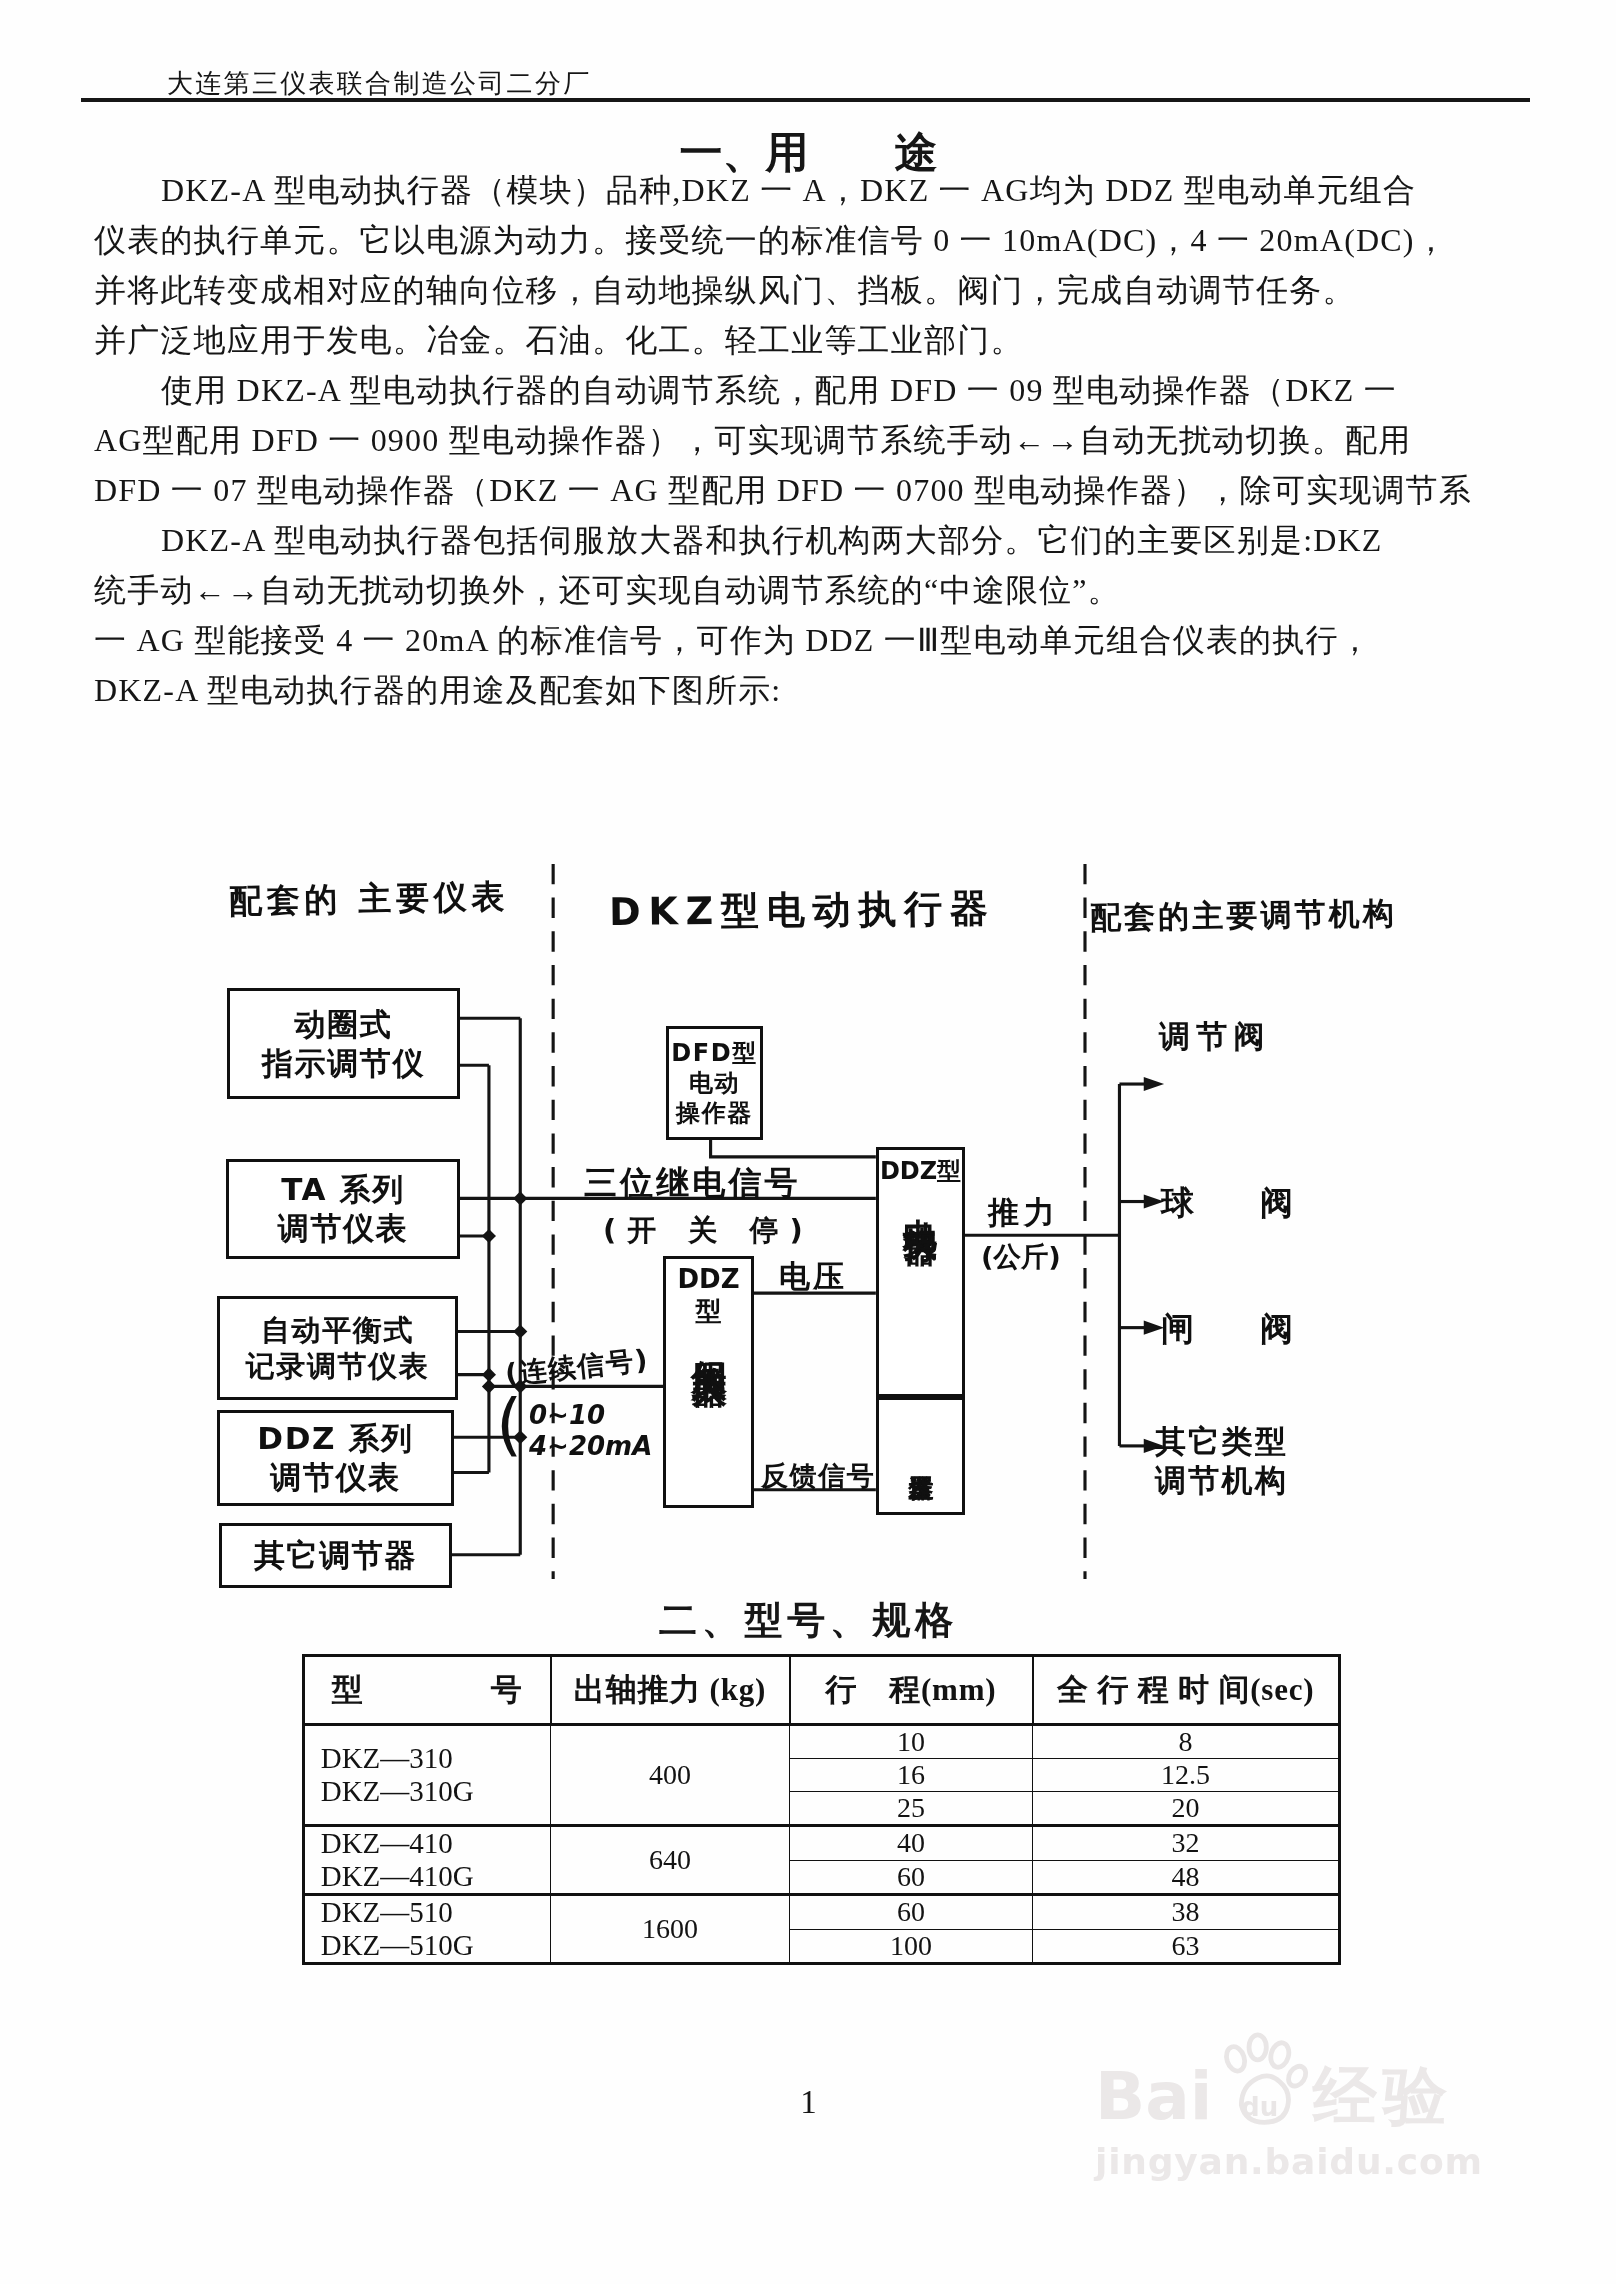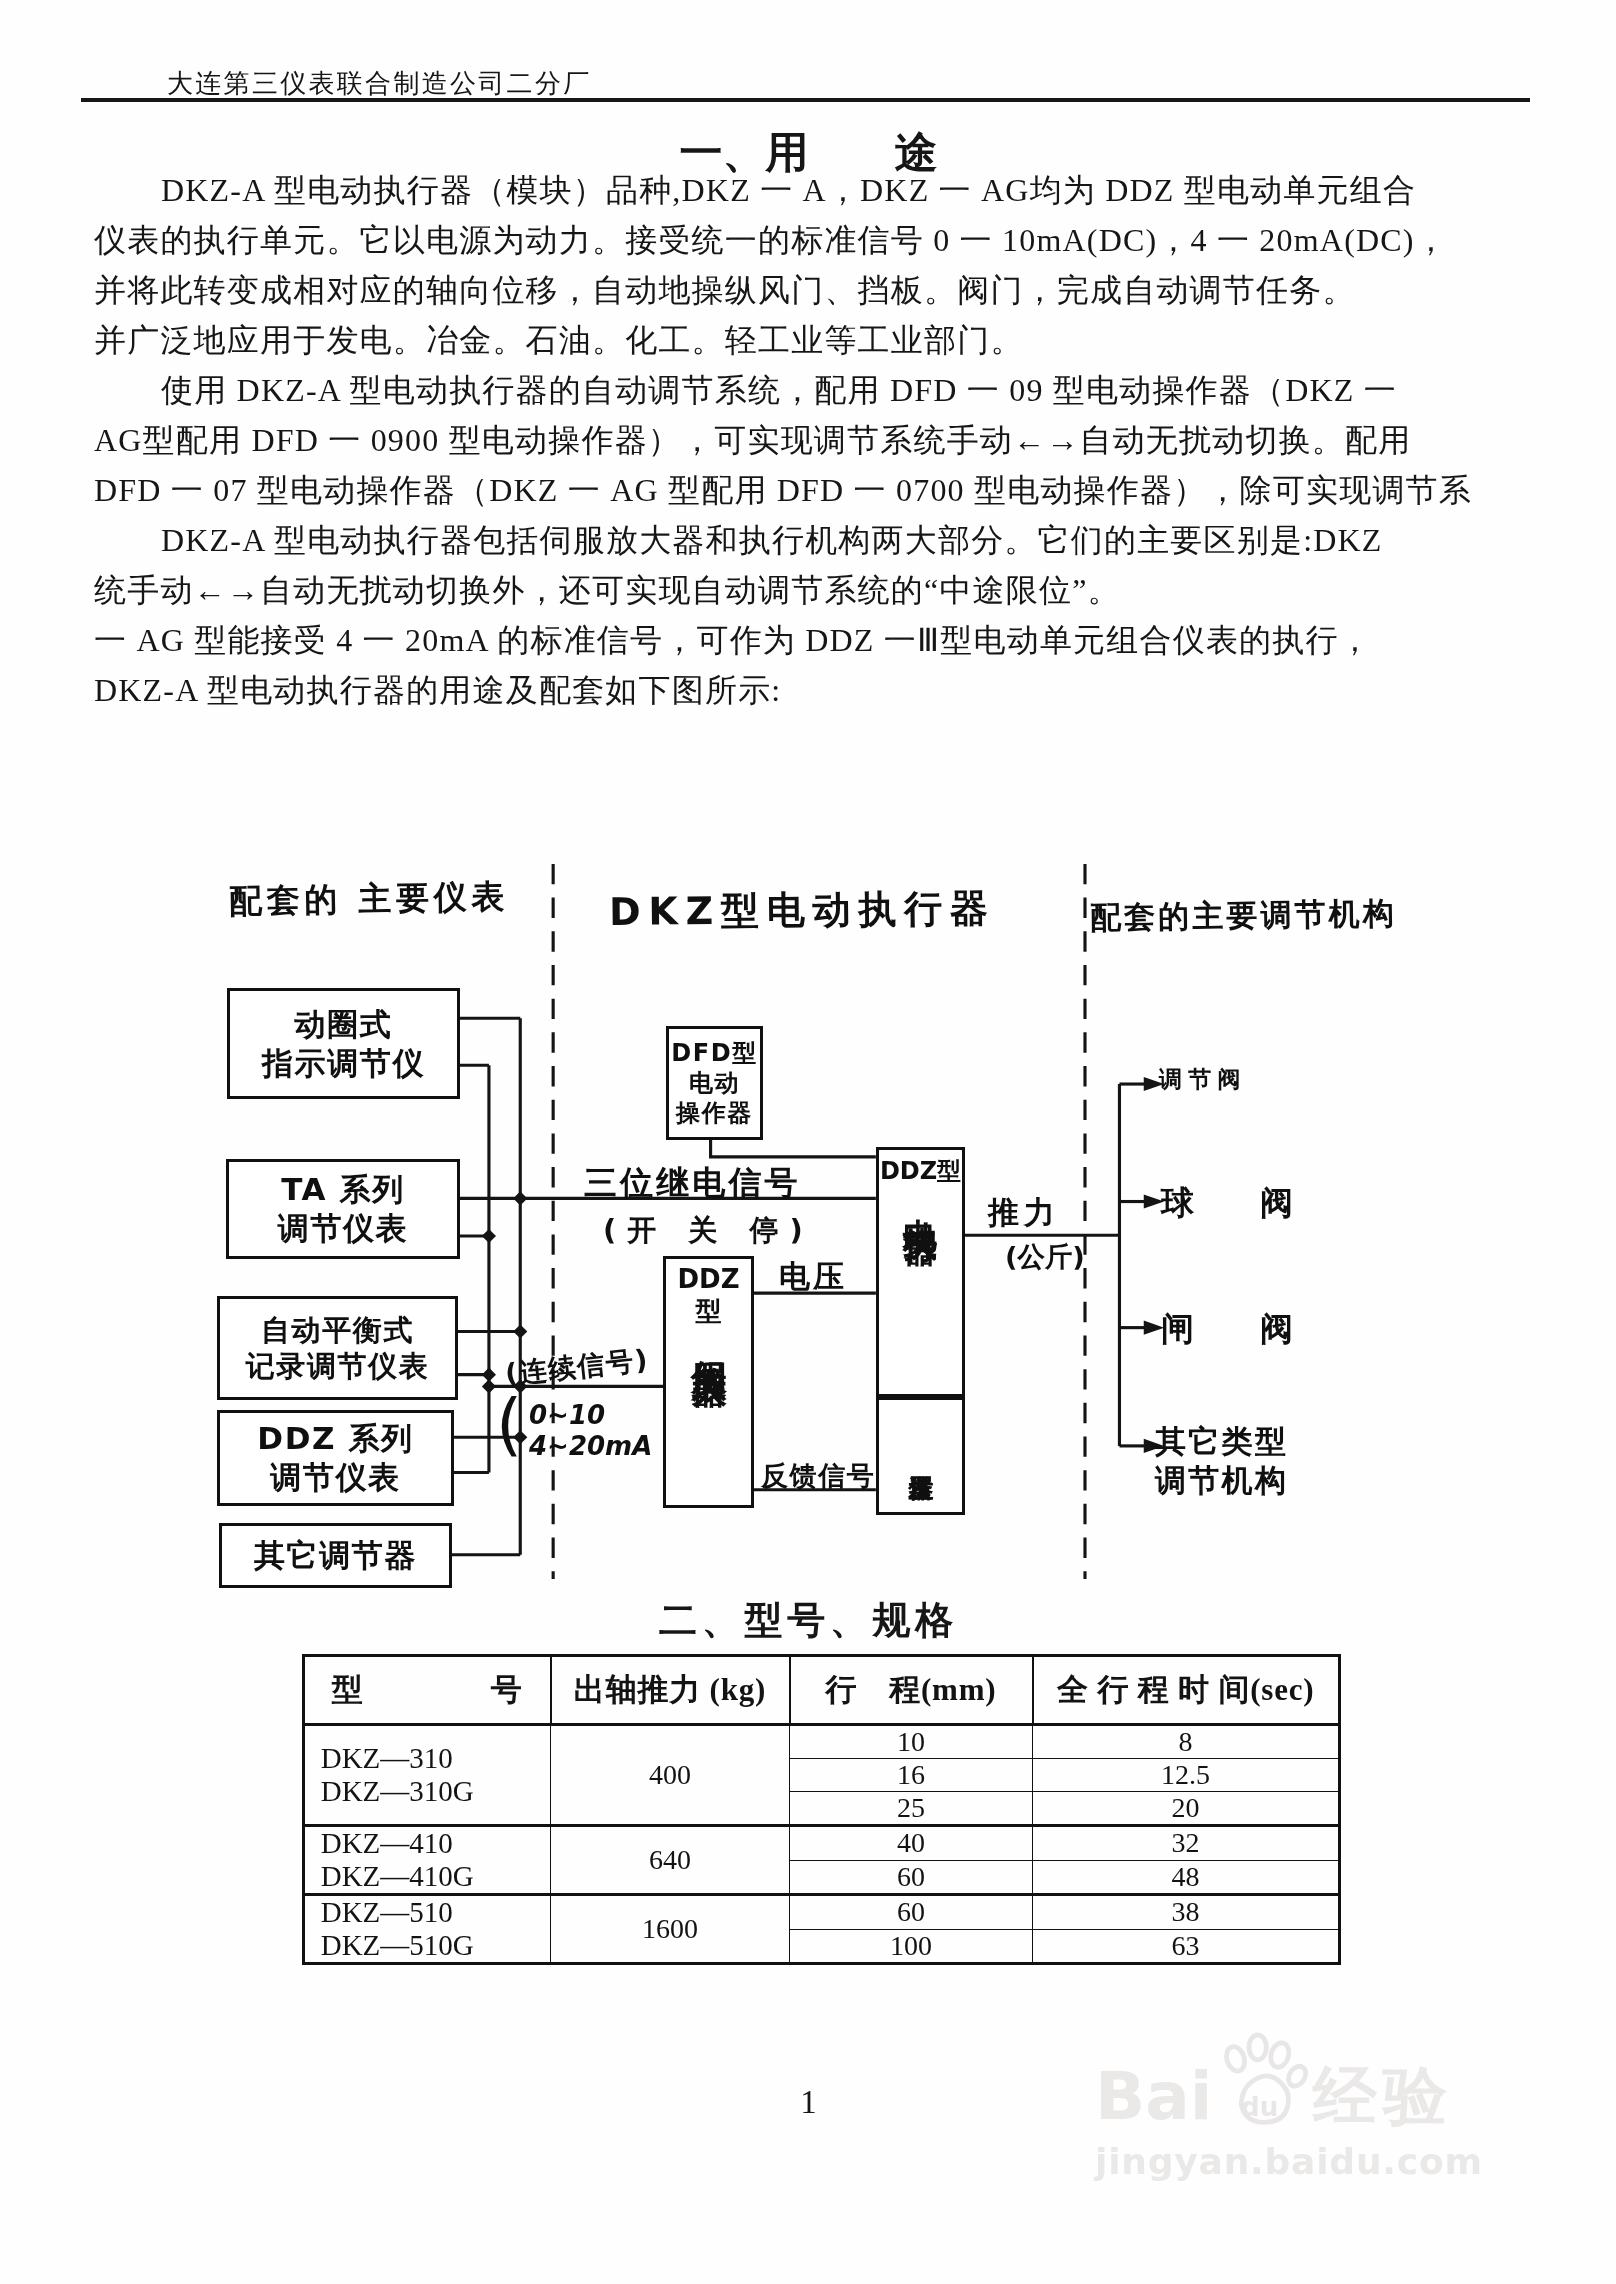--- a/index.html
+++ b/index.html
@@ -48,22 +48,22 @@
   .sendbox .vtext{font-size:25px;line-height:34px;height:107px;}
 
   .lab-relay{left:584px;top:1161px;font-size:33px;letter-spacing:3.1px;}
   .lab-relay-sub{left:603px;top:1211px;font-size:29px;letter-spacing:11px;}
   .lab-cont{left:505px;top:1349px;font-size:27.4px;transform:rotate(-6deg);letter-spacing:1.6px;}
   .lab-paren{left:496px;top:1386px;font-size:67px;font-weight:normal;font-family:"DejaVu Sans",sans-serif;color:#101010;}
   .lab-range{left:529px;top:1400px;font-size:26px;line-height:31px;font-style:italic;}
   .lab-volt{left:779px;top:1256px;font-size:31px;letter-spacing:3.1px;}
   .lab-feed{left:761px;top:1458px;font-size:27px;letter-spacing:1.6px;}
   .lab-thrust{left:988px;top:1192px;font-size:31px;letter-spacing:4.7px;}
-  .lab-thrust-u{left:981px;top:1239px;font-size:27.4px;margin-left:24px;}
-  .lab-v1{left:1159px;top:1064px;font-size:23px;letter-spacing:6.3px;}
+  .lab-thrust-u{left:981px;top:1239px;font-size:27.4px;}
+  .lab-v1{left:1159px;top:1016px;font-size:31px;letter-spacing:6.3px;}
   .lab-v2{left:1161px;top:1181px;font-size:33px;}
   .lab-v3{left:1161px;top:1307px;font-size:33px;}
   .lab-v4{left:1155px;top:1422px;font-size:31px;line-height:39px;letter-spacing:2.3px;}
 
   
   .spec-title{left:0;top:1595px;width:1617px;text-align:center;font-size:38px;font-weight:bold;letter-spacing:4.7px;}
   table.spec{position:absolute;left:302px;top:1654px;width:1035px;border-collapse:collapse;table-layout:fixed;
              border:3.9px solid #111;font-family:"Liberation Serif",serif;color:#131313;}
   table.spec th{border:2.3px solid #111;border-bottom:3.9px solid #111;height:64px;font-size:31px;font-weight:bold;letter-spacing:0.8px;}
   table.spec td{border:1.6px solid #111;text-align:center;font-size:28px;height:31px;padding:0;}

